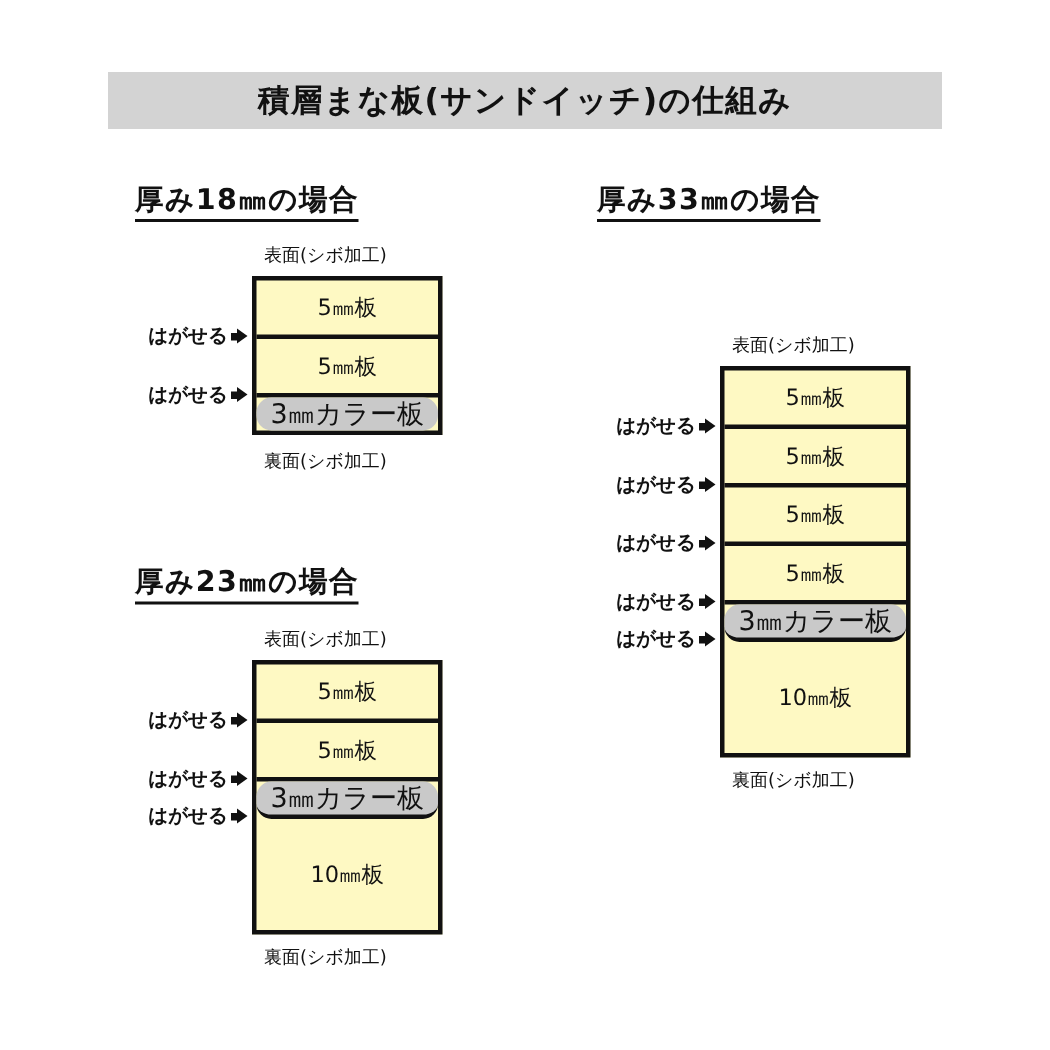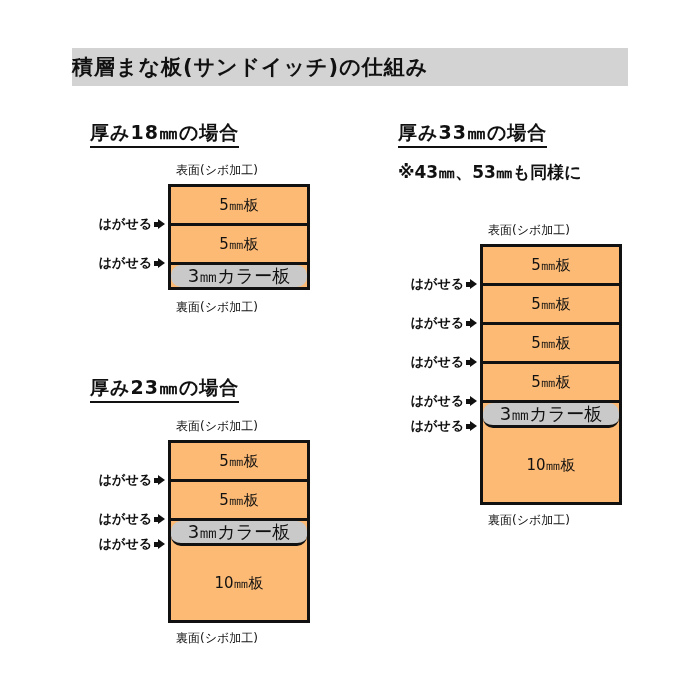--- a/index.html
+++ b/index.html
@@ -20,21 +20,21 @@
     --color-board-bg: #c9c9c9;
     --line: #111111;
   }
   .banner {
     position: absolute;
     left: 72px; top: 48px;
     width: 556px; height: 38px;
     background: var(--banner-bg);
     display: flex;
     align-items: center;
-    justify-content: flex-start;
+    justify-content: center;
     font-size: 21px;
     font-weight: bold;
     letter-spacing: 1px;
     white-space: nowrap;
   }
   .section-heading {
     position: absolute;
     margin: 0;
     font-size: 19px;
     font-weight: bold;
@@ -58,24 +58,24 @@
     position: absolute;
     left: 103px;
     font-size: 12px;
     white-space: nowrap;
   }
   .surface-label.top { top: 0; }
 
   .stack {
     position: absolute;
     left: 95px; top: 22px;
-    width: 142px;
+    width: 127px;
     border: 3px solid var(--line);
     box-sizing: border-box;
-    background: #fdba74;
+    background: #fef9c3;
   }
   .layer {
     height: 36px;
     border-bottom: 3px solid var(--line);
     display: flex;
     align-items: center;
     justify-content: center;
     font-size: 15px;
     font-weight: 500;
     white-space: nowrap;
@@ -123,21 +123,20 @@
 
 <div class="banner">
   <span>積層まな板(サンドイッチ)の仕組み</span>
 </div>
 
 <h2 class="section-heading" style="left:90px; top:120px;">厚み18㎜の場合</h2>
 <h2 class="section-heading" style="left:90px; top:375px;">厚み23㎜の場合</h2>
 <h2 class="section-heading" style="left:398px; top:120px;">厚み33㎜の場合</h2>
 
 <div class="note" style="left:398px; top:158px;">
-  <div>※43㎜、53㎜も同様に</div>
 </div>
 
 <section class="diagram" style="left:73px; top:162px; height:160px;">
   <div class="surface-label top">表面(シボ加工)</div>
   <div class="stack">
     <div class="layer">5㎜板</div>
     <div class="layer">5㎜板</div>
     <div class="layer layer-color">3㎜カラー板</div>
   </div>
   <div class="surface-label" style="top:137px;">裏面(シボ加工)</div>

